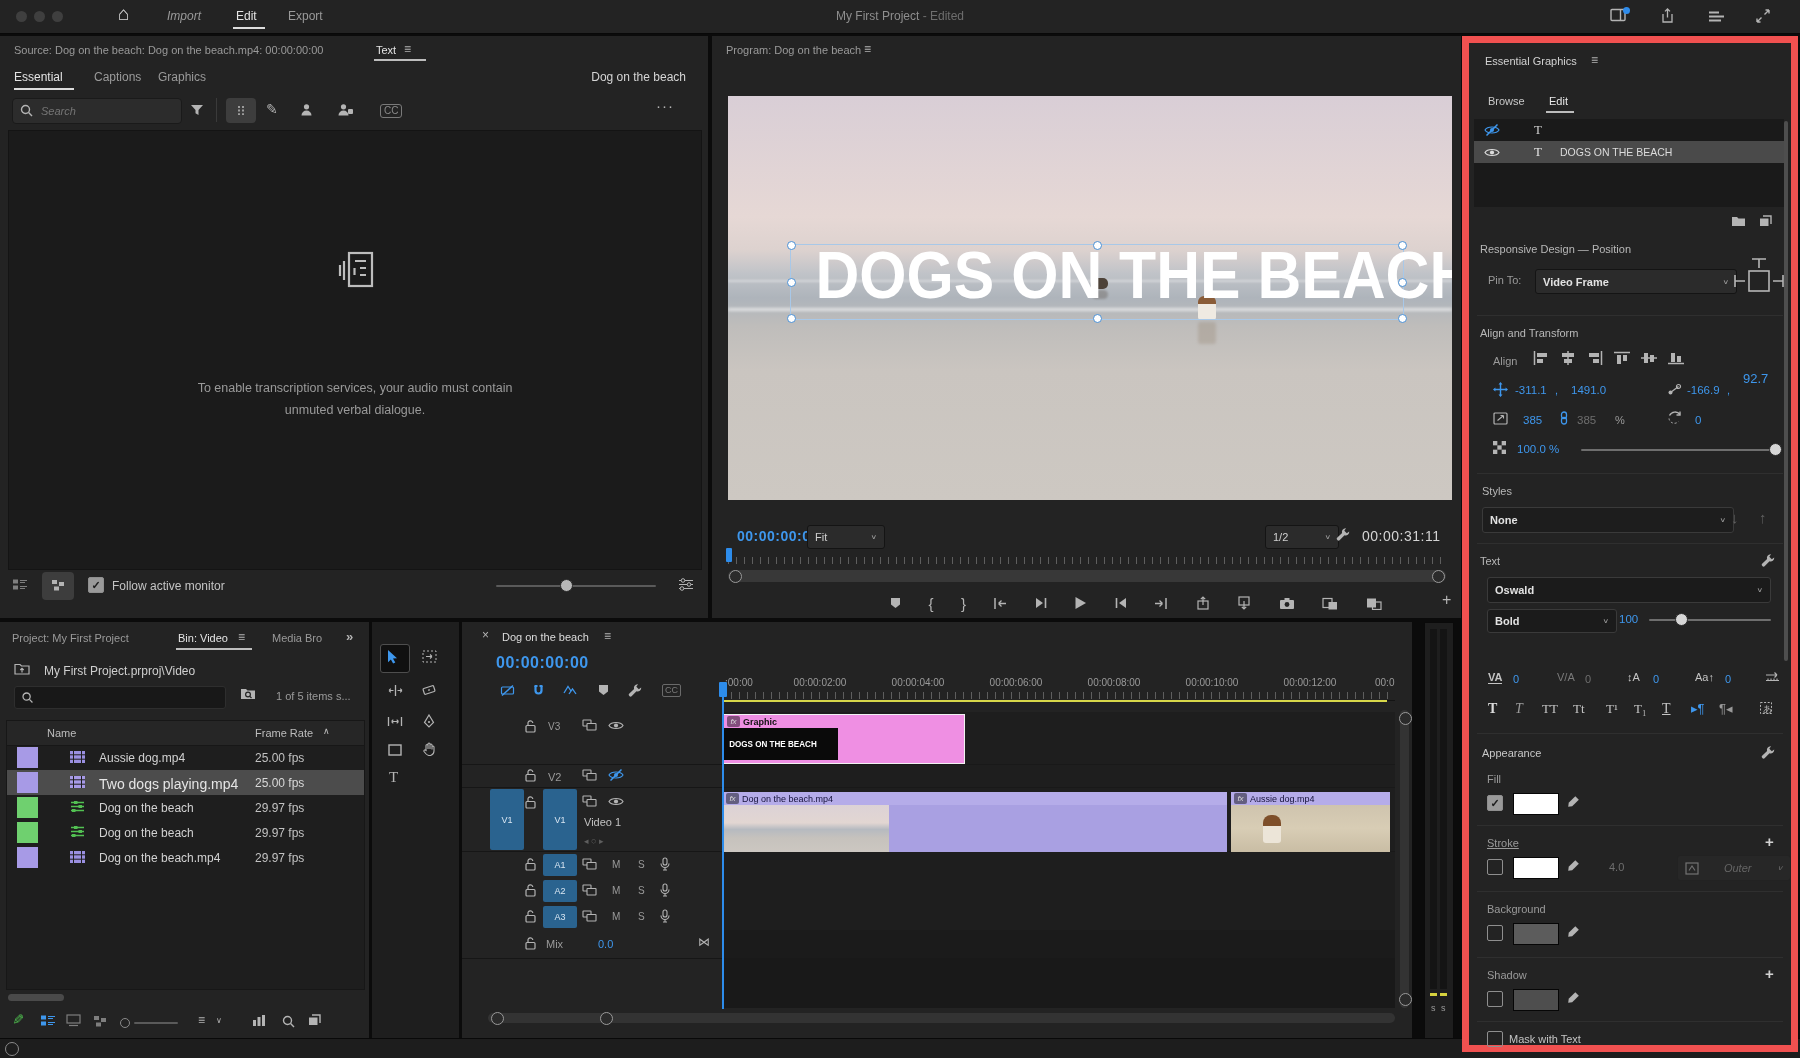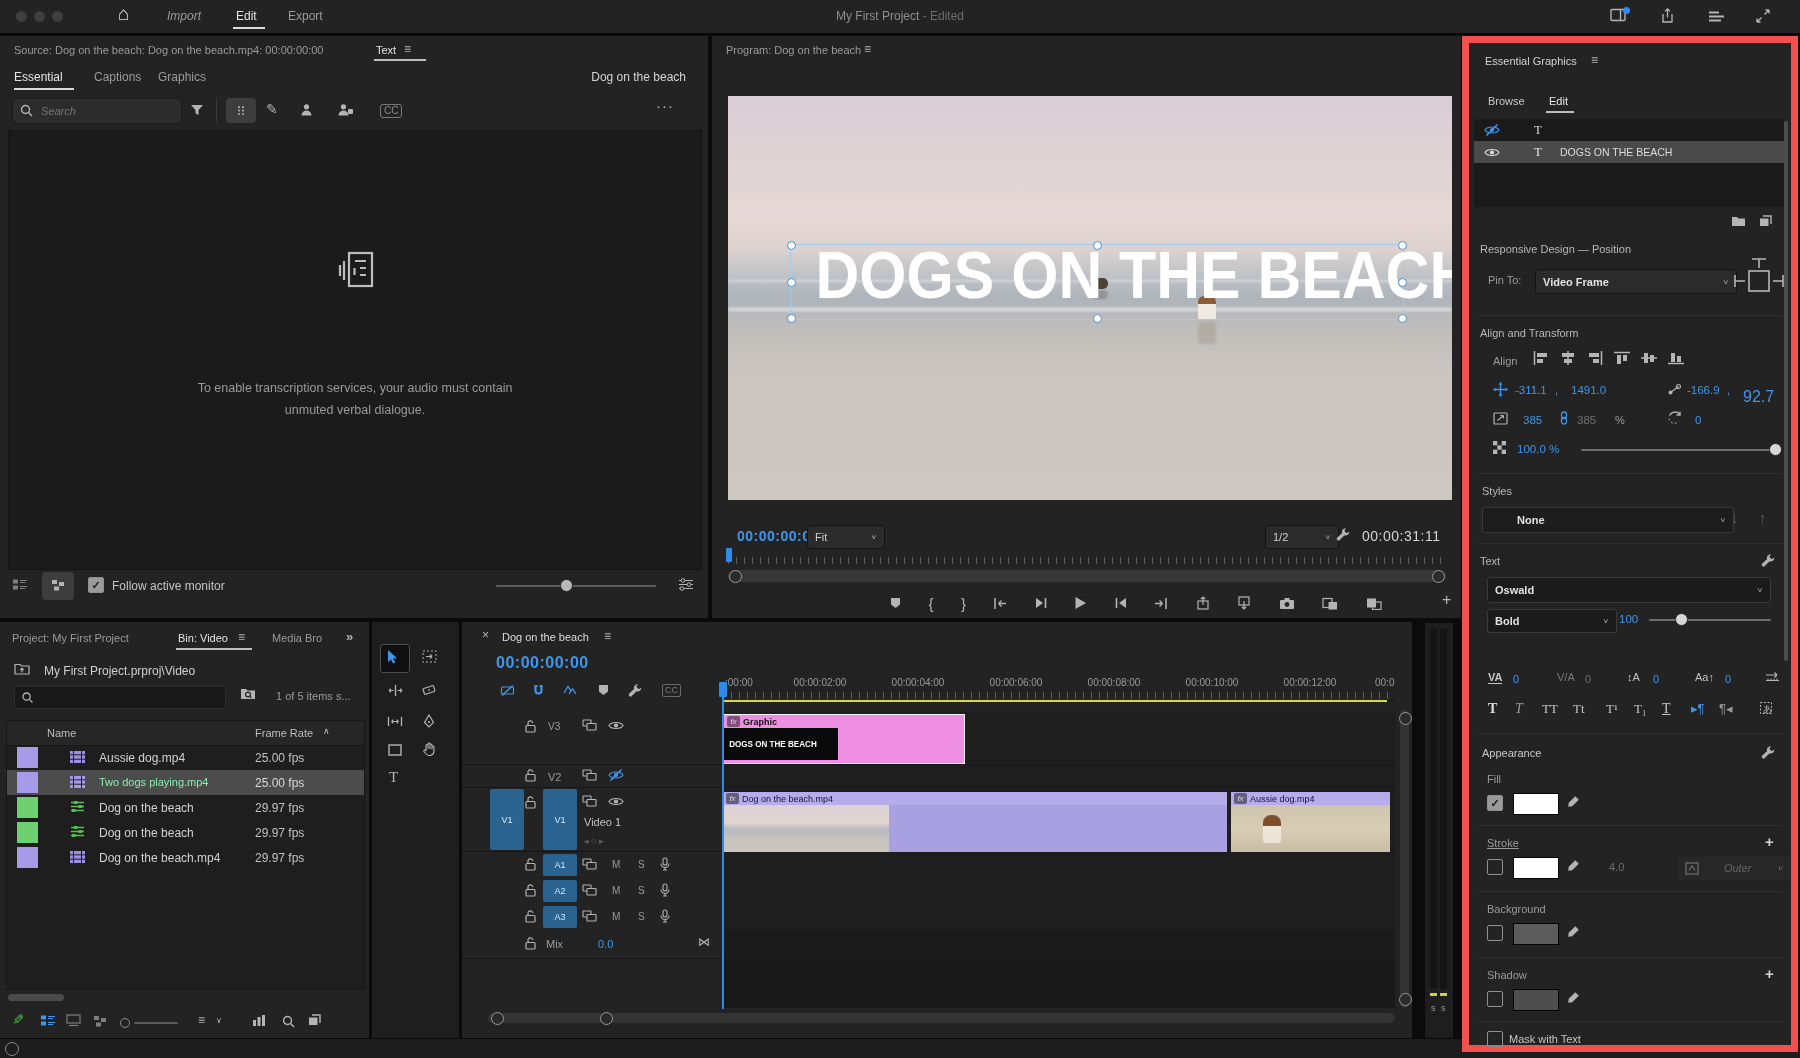--- a/index.html
+++ b/index.html
@@ -346,21 +346,21 @@
     </div>
     <div class="p" style="left:0;top:49px;width:357px;height:25px;background:#4c4c4c;">
       <span class="p" style="left: 10px; top: 2px; width: 21px; height: 21px; background: rgb(167, 154, 230);"></span>
       <span class="p ic" style="left:62px;top:5px;color:#a79ae6;">
           <svg width="17" height="14" viewBox="0 0 17 14">
             <rect x="1" y="1" width="15" height="12" fill="currentColor"></rect>
             <path d="M1 4.8h15M1 9.2h15" stroke="#1e1e1e" stroke-width="1"></path>
             <path d="M4.5 1v12M12.5 1v12" stroke="#1e1e1e" stroke-width="1"></path>
           </svg>
         </span>
-      <span class="p" style="left:92px;top:6px;font-size:11px;color:#86efac;">Two dogs playing.mp4</span>
+      <span class="p" style="left:92px;top:6px;font-size:14px;color:#e5e5e5;">Two dogs playing.mp4</span>
       <span class="p" style="left:248px;top:6px;font-size:12px;color:#d8d8d8;">25.00 fps</span>
     </div>
     <div class="p" style="left:0;top:74px;width:357px;height:25px;">
       <span class="p" style="left: 10px; top: 2px; width: 21px; height: 21px; background: rgb(111, 208, 111);"></span>
       <span class="p ic" style="left:62px;top:5px;color:#52c152;">
           <svg width="17" height="13" viewBox="0 0 17 13">
             <path d="M2 2.5h13M2 6.5h13M2 10.5h13" stroke="currentColor" stroke-width="1.6"></path>
             <rect x="5" y="1" width="3.5" height="3" fill="currentColor"></rect>
             <rect x="9.5" y="5" width="3.5" height="3" fill="currentColor"></rect>
             <rect x="3" y="9" width="3.5" height="3" fill="currentColor"></rect>
@@ -865,21 +865,21 @@
   <span class="p blue" style="left:102px;top:341px;font-size:11.5px;">1491.0</span>
   <span class="p ic" style="left:198px;top:340px;">
         <svg width="15" height="13" viewBox="0 0 15 13">
           <line x1="3.5" y1="9.5" x2="11.5" y2="3.5" stroke="currentColor" stroke-width="1.2"></line>
           <circle cx="3.5" cy="9.5" r="2" fill="currentColor"></circle>
           <circle cx="11.5" cy="3.5" r="2" fill="none" stroke="currentColor" stroke-width="1.2"></circle>
         </svg>
       </span>
   <span class="p blue" style="left:218px;top:341px;font-size:11.5px;">-166.9</span>
   <span class="p blue" style="left:258px;top:341px;">,</span>
-  <span class="p blue" style="left:274px;top:345px;font-size:16px;">92.7</span>
+  <span class="p blue" style="left:274px;top:328px;font-size:13px;">92.7</span>
 
   <span class="p ic" style="left:24px;top:369px;">
         <svg width="15" height="13" viewBox="0 0 15 13">
           <rect x="1" y="1" width="13" height="11" rx="1" fill="none" stroke="currentColor" stroke-width="1.2"></rect>
           <path d="M4.5 8.5L10.5 3.5M10.5 3.5h-3M10.5 3.5v3" stroke="currentColor" fill="none" stroke-width="1.1"></path>
         </svg>
       </span>
   <span class="p blue" style="left:54px;top:371px;font-size:11.5px;">385</span>
   <span class="p ic" style="left:90px;top:368px;color:#3e97ed;">
         <svg width="10" height="14" viewBox="0 0 10 14">
@@ -907,21 +907,21 @@
           <rect x="8" y="8" width="4" height="4" fill="currentColor"></rect>
         </svg>
       </span>
   <span class="p blue" style="left:48px;top:400px;font-size:11.5px;">100.0 %</span>
   <span class="slider-track" style="left:112px;top:406px;width:196px;"></span>
   <span class="knob" style="left:300px;top:400px;"></span>
 
   <span class="divider" style="left:8px;top:430px;width:306px;"></span>
   <span class="p sectitle" style="left:13px;top:442px;color:#b8b8b8;">Styles</span>
   <div class="dd p" style="left:13px;top:464px;width:236px;height:24px;background:#1d1d1d;border-color:#3a3a3a;">
-    <span style="color:#e2e2e2;font-weight:bold;margin-left:27px;">None</span>
+    <span style="color:#e2e2e2;font-weight:bold;">None</span>
         <span class="chev">∨</span>
   </div>
   <span class="p ic" style="left:262px;top:467px;font-size:15px;font-weight:bold;color:#5e5e5e;">↓</span>
   <span class="p ic" style="left:290px;top:467px;font-size:15px;font-weight:bold;color:#5e5e5e;">↑</span>
 
   <span class="divider" style="left:8px;top:500px;width:306px;"></span>
   <span class="p sectitle" style="left:11px;top:512px;color:#b8b8b8;">Text</span>
   <span class="p ic" style="left:292px;top:510px;">
         <svg width="14" height="14" viewBox="0 0 14 14">
           <path d="M9.5 1.2a3.6 3.6 0 0 0-3.4 4.7L1.4 10.6a1.7 1.7 0 1 0 2.4 2.4L8.5 8.3A3.6 3.6 0 0 0 13.2 4.6L10.8 6.2 8.3 3.7 10 1.3z" fill="currentColor"></path>

